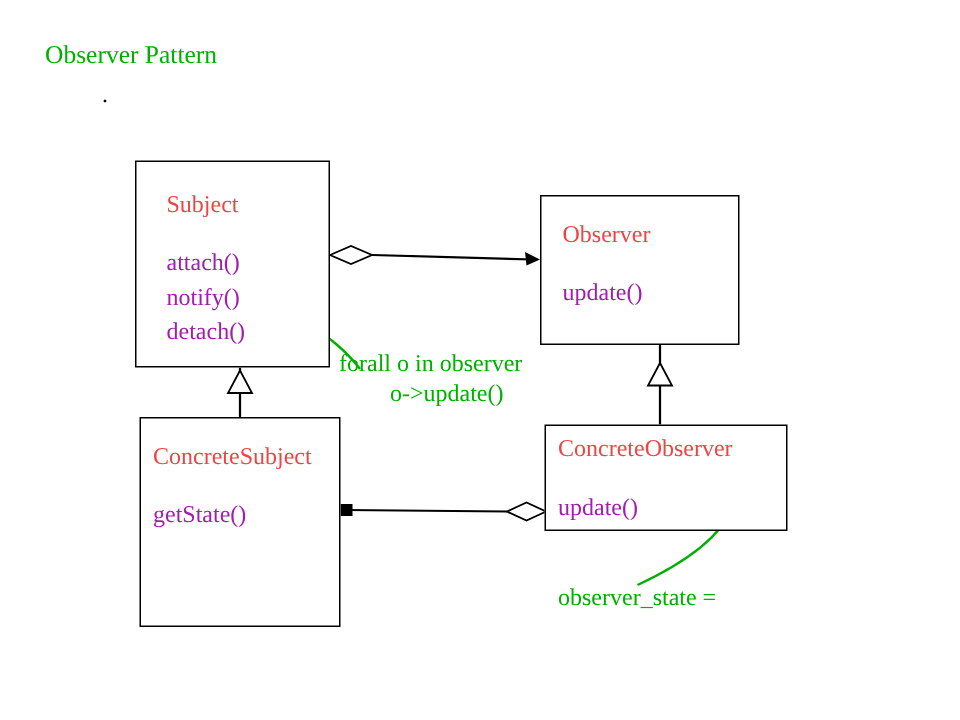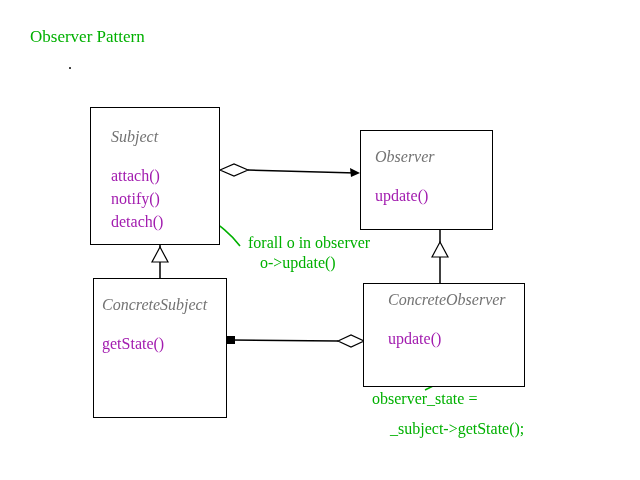--- a/index.html
+++ b/index.html
@@ -7,36 +7,36 @@
     position:relative;width:640px;height:480px;background:#ffffff;overflow:hidden;
     font-family:"Liberation Serif", serif;
     border-radius:21px;
   }
   .abs{position:absolute;}
   #title{left:30px;top:27px;font-size:17px;color:#00b000;}
   .classbox{
     position:absolute;border:1px solid #000;background:#fff;box-sizing:border-box;
     font-size:16px;
   }
-  .cls-name{color:#737373;display:block;font-style:italic;}
+  .cls-name{color:#ef4444;display:block;}
   .cls-method{color:#a21caf;display:block;line-height:23px;}
   
   #box-subject{left:90px;top:107px;width:130px;height:138px;padding:20px 0 0 20px;}
   #box-subject .methods{margin:9px 0 0 13px;}
   
   #box-observer{left:360px;top:130px;width:133px;height:100px;padding:17px 12px 0 14px;}
   #box-observer .methods{margin:1px 0 0 14px;}
   
   #box-csubject{left:93px;top:278px;width:134px;height:140px;padding:17px 0 0 8px;}
   #box-csubject .methods{margin:11px 0 0 11px;}
   
-  #box-cobserver{left:363px;top:283px;width:162px;height:104px;padding:7px 0 0 24px;}
+  #box-cobserver{left:363px;top:283px;width:162px;height:71px;padding:7px 0 0 8px;}
   #box-cobserver .methods{margin:1px 0 0 18px;}
   .annotation{position:absolute;font-size:16px;color:#00b000;white-space:nowrap;}
-  #note1-l1{left:248px;top:234px;text-align:right;}
+  #note1-l1{left:226px;top:234px;text-align:right;}
   #note1-l2{left:260px;top:254px;}
   #note2-l1{left:372px;top:390px;}
   #note2-l2{left:390px;top:420px;}
   #stray-dot{left:68px;top:55px;font-size:16px;color:#000;}
   #connector-layer{position:absolute;left:0;top:0;width:640px;height:480px;pointer-events:none;}
 </style>
 </head>
 <body>
 
 <div id="stage">
@@ -93,15 +93,14 @@
   <div id="box-cobserver" class="classbox">
     <span class="cls-name">ConcreteObserver</span>
     <span class="methods">
       <span class="cls-method">update()</span>
     </span>
   </div>
 
   <div id="note1-l1" class="annotation">forall o in observer</div>
   <div id="note1-l2" class="annotation">o-&gt;update()</div>
   <div id="note2-l1" class="annotation">observer_state =</div>
-  <div id="note2-l2" class="annotation">_subject-&gt;getState();</div>
 
 </div>
 
 </body></html>

